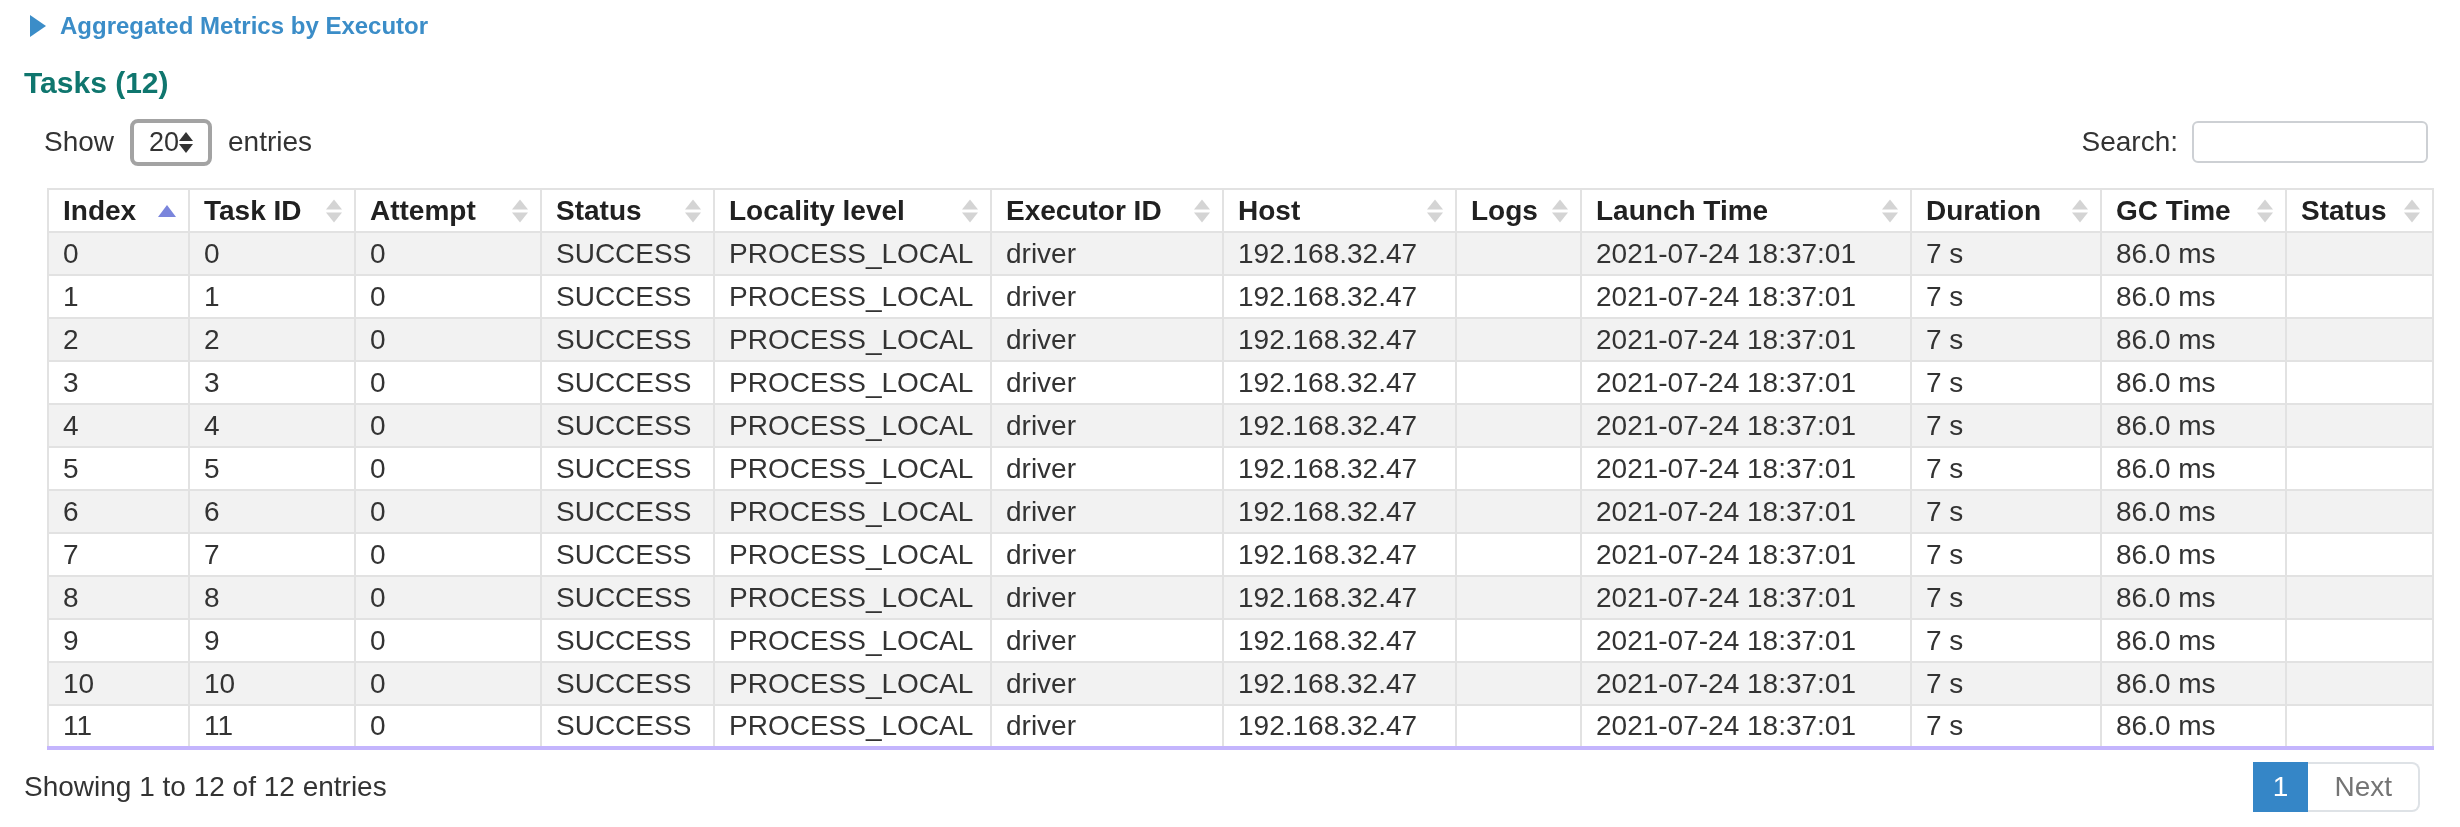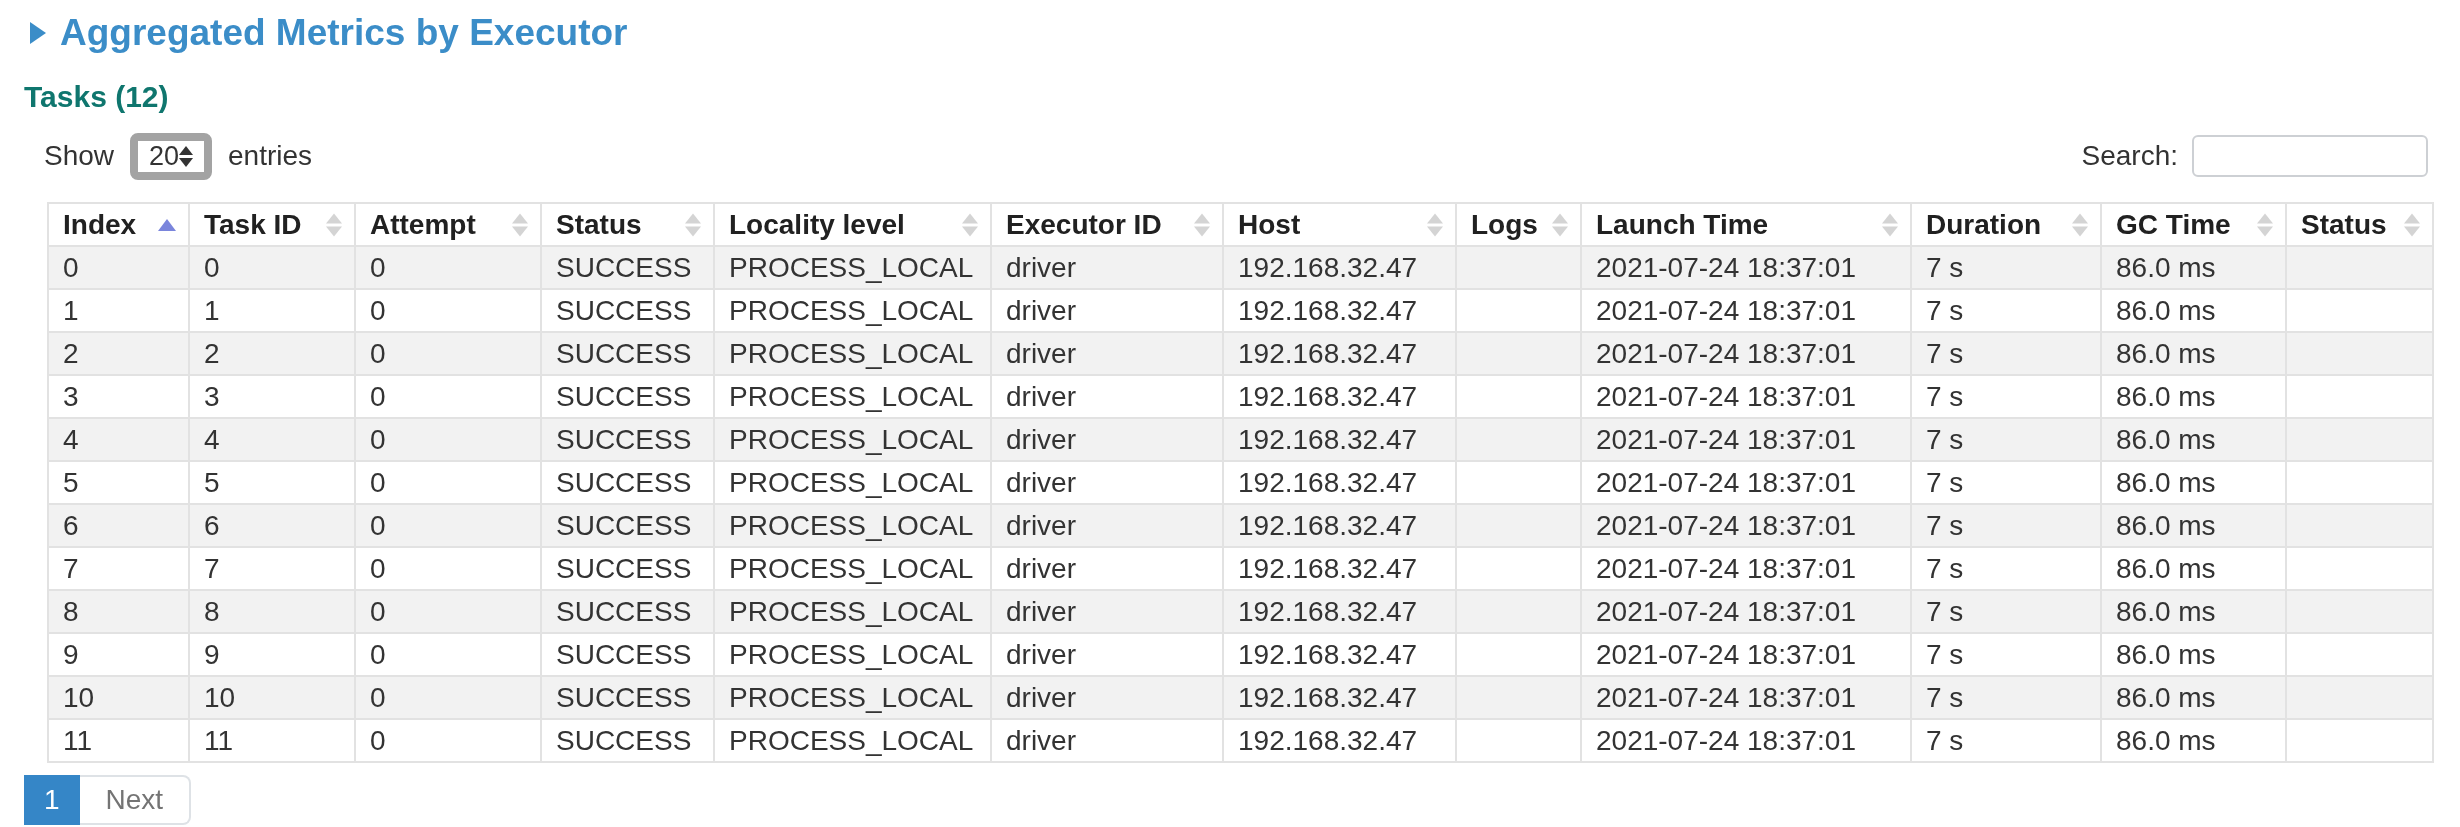--- a/index.html
+++ b/index.html
@@ -8,21 +8,21 @@
     width: 2460px; height: 827px; overflow: hidden;
     font-family: "Liberation Sans", "DejaVu Sans", sans-serif;
     color: #333333;
     position: relative;
   }
 
   
   .section-title {
     margin: 12px 0 0 30px;
     display: flex; align-items: center; gap: 14px;
-    color: #3b8dc8; font-size: 37px; font-weight: bold;
+    color: #3b8dc8; font-size: 24px; font-weight: bold;
     cursor: pointer; width: max-content;
   }
   .collapse-arrow {
     width: 0; height: 0;
     border-top: 11px solid transparent;
     border-bottom: 11px solid transparent;
     border-left: 16px solid #3b8dc8;
   }
 
   
@@ -33,21 +33,21 @@
 
   
   .controls {
     margin: 18px 32px 0 44px;
     display: flex; align-items: center; justify-content: space-between;
     height: 48px;
   }
   .length-control { display: flex; align-items: center; gap: 16px; font-size: 28px; }
   .select-box {
     width: 82px; height: 47px;
-    border: 8px solid #a3a3a3; border-radius: 8px; background: #fff;
+    border: 4px solid #a3a3a3; border-radius: 8px; background: #fff;
     display: flex; align-items: center; justify-content: center; 
     font-size: 27px; color: #333; cursor: pointer;
   }
   .spin { display: flex; flex-direction: column; gap: 3px; }
   .tri-up-sm  { width:0; height:0; border-left:7px solid transparent; border-right:7px solid transparent; border-bottom:9px solid #333; }
   .tri-dn-sm  { width:0; height:0; border-left:7px solid transparent; border-right:7px solid transparent; border-top:9px solid #333; }
 
   .search-control { display: flex; align-items: center; gap: 14px; font-size: 28px; }
   .search-input {
     width: 236px; height: 42px;
@@ -56,21 +56,21 @@
     font-family: "Liberation Sans", "DejaVu Sans", sans-serif;
     outline: none; background: #fff;
   }
 
   
   table.tasks {
     margin: 22px 0 0 47px;
     border-collapse: collapse; table-layout: fixed;
     width: 2385px;
     font-size: 28px;
-    border-bottom: 1px solid #c4b5fd;
+    border-bottom: 4px solid #c4b5fd;
     border-radius: 8px;
   }
   table.tasks th, table.tasks td {
     border: 2px solid #e2e2e2;
     padding: 0 14px;
     text-align: left; vertical-align: middle;
     overflow: hidden; white-space: nowrap;
   }
   table.tasks th {
     height: 43px; font-weight: bold; color: #212121;
@@ -366,17 +366,18 @@
         <td></td>
         <td>2021-07-24 18:37:01</td>
         <td>7 s</td>
         <td>86.0 ms</td>
         <td></td>
       </tr>
     </tbody>
 </table>
 
 <div class="footer">
+  <div class="showing-status">Showing 1 to 12 of 12 entries</div>
   <div class="pagination">
     <div class="page-btn active">1</div>
     <div class="page-btn next">Next</div>
   </div>
 </div>
 
 </body></html>

